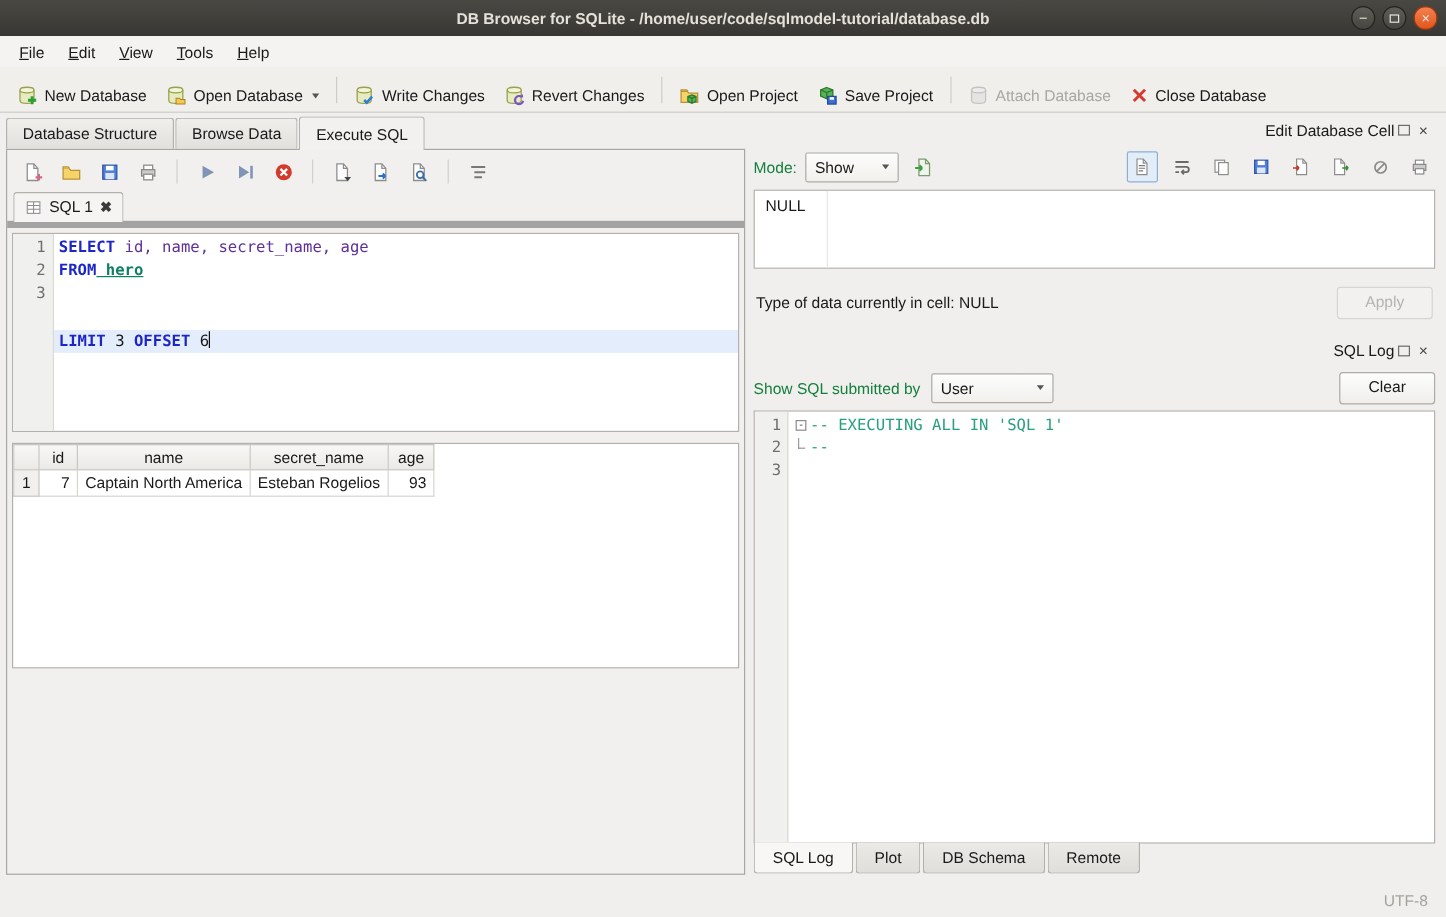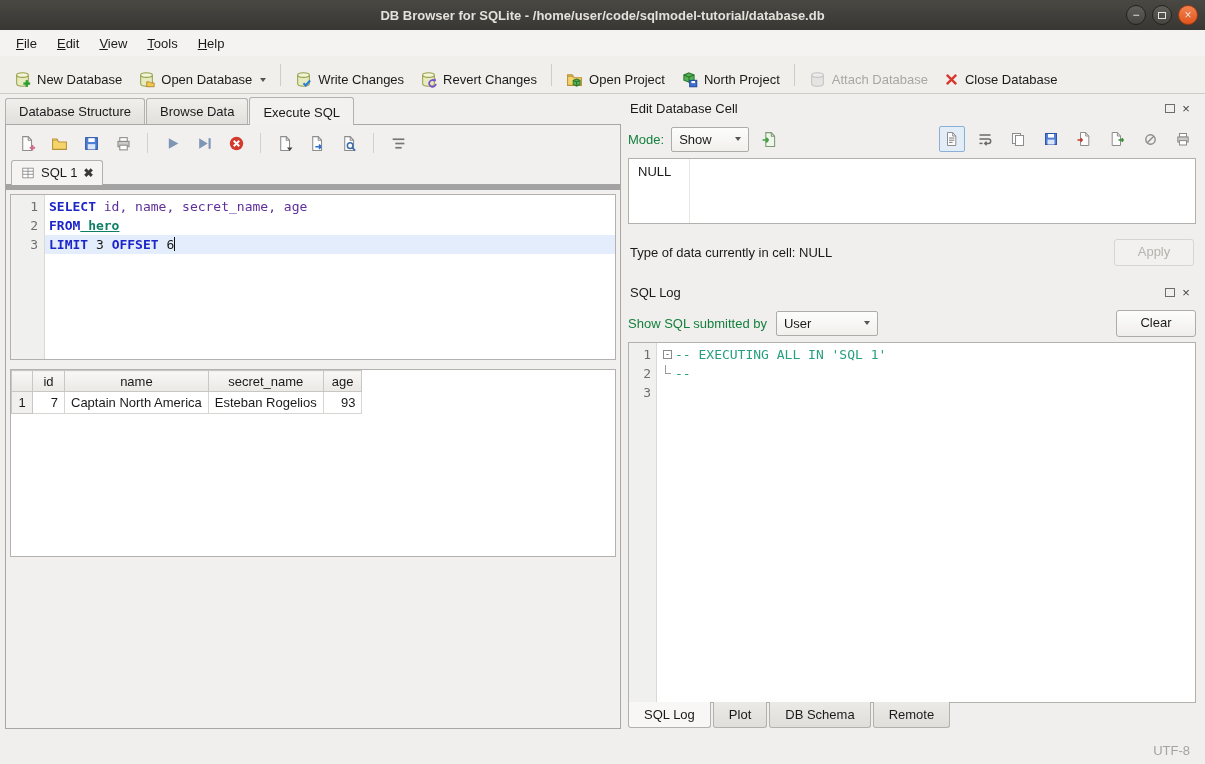--- a/index.html
+++ b/index.html
@@ -46,42 +46,42 @@
   .ssep { width:1px; height:20px; background:#d2d0cc; margin:0 5px; }
   .sql-tabbar { height:29px; display:flex; align-items:flex-end; padding-left:5px; border-bottom:6px solid #a3a3a3; flex:0 0 auto; }
   .sql-tab { display:flex; align-items:center; gap:6px; padding:4px 9px 5px; background:#f5f4f2; border:1px solid #b3b1ad; border-bottom:none; border-radius:3px 3px 0 0; margin-bottom:-1px; z-index:2; }
   .tab-close { color:#3a3a3a; font-weight:bold; font-size:12px; }
 
   .editor { margin:4px; height:166px; border:1px solid #b3b1ad; background:#fff; display:flex; font-family:"DejaVu Sans Mono", monospace; font-size:13px; line-height:19px; flex:0 0 auto; overflow:hidden; }
   .gutter { width:34px; flex:0 0 auto; background:#f0f0ef; border-right:1px solid #dbd9d6; color:#6f6f6f; text-align:right; padding:2px 6px 0 0; }
   .gutter div { height:19px; }
   .code { flex:1; padding-top:2px; white-space:pre; min-width:0; }
   .code-line { height:19px; padding-left:4px; }
-  .code-line.current { background:var(--current-line,#e4edfb); }
+  .code-line.current { background:var(--current-line,#e4edfb);margin-top:40px; }
   .tok-kw { color:var(--keyword,#1c25c8); font-weight:bold; }
   .tok-id { color:var(--identifier,#5f2f9a); }
   .tok-tbl { color:var(--table,#0e7f66); font-weight:bold;text-decoration:underline; }
   .tok-num { color:var(--number,#1a1a1a); }
   .caret { display:inline-block; width:1px; height:14px; background:#101010; vertical-align:-2px; }
 
   .hsplit { height:5px; flex:0 0 auto; }
   .grid-wrap { margin:0 4px; height:188px; border:1px solid #b3b1ad; background:#fff; overflow:hidden; flex:0 0 auto; }
   .grid-wrap table { border-collapse:collapse; font-size:13px; }
   .grid-wrap th { background:linear-gradient(#f8f7f5,#ebe9e6); border:1px solid #c9c7c3; font-weight:normal; padding:2px 8px; height:21px; }
   .grid-wrap th.corner { width:21px; }
   .grid-wrap td { border:1px solid #d7d5d2; padding:2px 6px; height:22px; background:#fff; }
   .grid-wrap td.rownum { background:#f1f0ee; border-color:#c9c7c3; text-align:center; min-width:21px; }
   .grid-wrap td.c0 { text-align:right; min-width:32px; }
   .grid-wrap td.c3 { text-align:right; min-width:34px; }
 
   .message-area { flex:1 1 auto; margin:0 4px 4px; border:1px solid #b3b1ad; background:#fff; padding:5px 7px; color:#8c8a86; font-family:"DejaVu Sans Mono", monospace; font-size:13px; min-height:0; }
 
   
   .dock-header { height:24px; display:flex; align-items:center; padding:0 2px; flex:0 0 auto; }
-  .dock-title { flex:1; }
+  .dock-title { flex:1;text-align:right; }
   .dock-btn { display:flex; align-items:center; justify-content:center; width:16px; height:16px; }
   .dock-float-glyph { width:10px; height:9px; border:1px solid #6e6c68; display:block; }
   .dock-close-glyph { color:#444; font-size:13px; line-height:1; }
 
   .mode-row { height:38px; display:flex; align-items:center; gap:7px; flex:0 0 auto; }
   .qlabel { color:#15803d; }
   .qselect { height:25px; background:linear-gradient(#fdfdfc,#f1f0ed); border:1px solid #aeaca8; border-radius:2px; padding:2px 7px; display:flex; align-items:center; justify-content:space-between; gap:10px; }
   .sel-arrow { width:0; height:0; border-left:3.5px solid transparent; border-right:3.5px solid transparent; border-top:4.5px solid #555; }
   .mode-select { width:78px; }
   .filter-select { width:102px; }
@@ -197,21 +197,21 @@
       <span>Open Project</span>
     </div>
     <div class="tb-btn">
       <svg width="17" height="17" viewBox="0 0 16 16">
           <polygon points="7.5,1.8 12.3,3.7 12.3,8.6 7.5,10.6 2.7,8.6 2.7,3.7" fill="#57b257" stroke="#2d7a2d"></polygon>
           <polyline points="2.7,3.7 7.5,5.7 12.3,3.7" fill="none" stroke="#2d7a2d"></polyline>
           <line x1="7.5" y1="5.7" x2="7.5" y2="10.6" stroke="#2d7a2d"></line>
           <rect x="8.2" y="8.8" width="6.6" height="6" fill="#3f6fd0" stroke="#234a9e"></rect>
           <rect x="9.8" y="9.4" width="3.4" height="2" fill="#fff"></rect>
         </svg>
-      <span>North Project</span>
+      <span>Save Project</span>
     </div>
     <div class="tb-sep"></div>
     <div class="tb-btn disabled">
       <svg width="17" height="17" viewBox="0 0 16 16">
           <path d="M2.5 3.8v8.2c0 1.3 2.5 2.3 5.5 2.3s5.5-1 5.5-2.3V3.8" fill="#dddbd7" stroke="#9a9894"></path>
           <ellipse cx="8" cy="3.8" rx="5.5" ry="2.2" fill="#eceae6" stroke="#9a9894"></ellipse>
         </svg>
       <span>Attach Database</span>
     </div>
     <div class="tb-btn">

